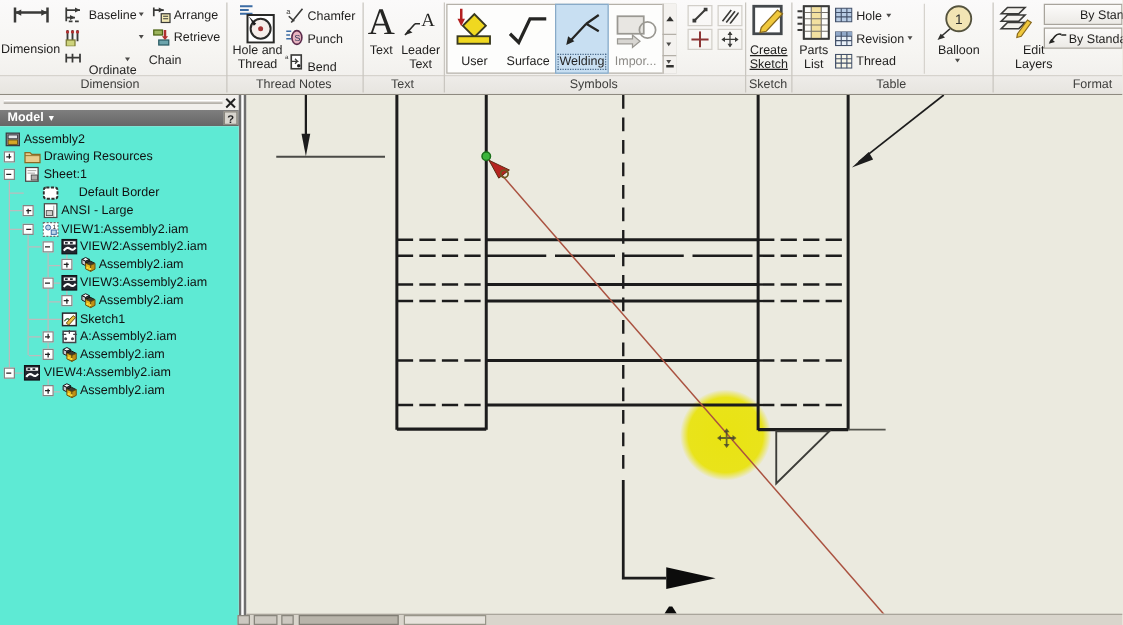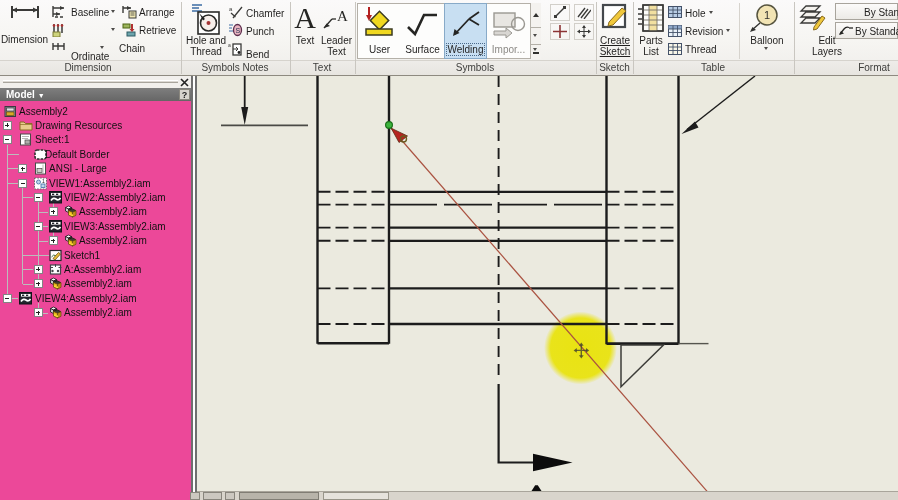--- a/index.html
+++ b/index.html
@@ -26,21 +26,21 @@
 </head>
 <body>
 
 <div class="abs" style="left:197px; top:76px; width:701px; height:415px; background:#ebeadf;"></div>
 
 <div id="ribbon" class="abs"></div>
 <div id="band" class="abs"></div>
 
 <div class="abs glabel" style="left:40px; width:96px;">Dimension</div>
 
-<div class="abs glabel" style="left:187px; width:96px;">Symbols Notes</div>
+<div class="abs glabel" style="left:187px; width:96px;">Thread Notes</div>
 
 <div class="abs glabel" style="left:290px; width:64px;">Text</div>
 
 <div class="abs glabel" style="left:427px; width:96px;">Symbols</div>
 
 <div class="abs glabel" style="left:596px; width:37px;">Sketch</div>
 
 <div class="abs glabel" style="left:665px; width:96px;">Table</div>
 
 <div class="abs glabel" style="left:826px; width:96px;">Format</div>
@@ -301,21 +301,21 @@
 <svg class="abs" style="left:180px; top:78px;" width="9" height="9" viewBox="0 0 9 9">
 <path d="M1 1 L8 8 M8 1 L1 8" stroke="#222" stroke-width="1.6"></path>
 </svg>
 
 <div id="ptitle" class="abs">Model <span style="font-size:7px;">▼</span></div>
 
 <div class="abs" style="left:179px; top:89px; width:11px; height:11px; background:#d8d5ce; border:1px solid #8a877e; color:#222; font-size:9px; font-weight:bold; text-align:center; line-height:10px;">?</div>
 
 <div id="pborder" class="abs"></div>
 
-<div id="tree" class="abs" style="left:0; top:101px; width:191px; height:399px; background:#ec4899;">
+<div id="tree" class="abs" style="left:0; top:101px; width:191px; height:399px; background:#5eead4;">
 <svg width="0" height="0" style="position:absolute;">
 <defs>
 <g id="i-asm">
           <path d="M1.5 2.5 l3 -1.5 l3 1.5 l-3 1.5 z" fill="#f4f4f4" stroke="#1a1a1e" stroke-width="0.8"></path>
           <path d="M1.5 2.5 v3.5 l3 1.5 v-3.5 z" fill="#c8c8cc" stroke="#1a1a1e" stroke-width="0.8"></path>
           <path d="M7.5 2.5 v3.5 l-3 1.5 v-3.5 z" fill="#3a3a40" stroke="#1a1a1e" stroke-width="0.8"></path>
           <path d="M4.5 5.5 l3.5 -1.8 l4 2 l-3.5 1.8 z" fill="#3c3c30" stroke="#16160e" stroke-width="0.8"></path>
           <path d="M4.5 5.5 v4.6 l4 2 v-4.8 z" fill="#e8b81c" stroke="#6a5210" stroke-width="0.8"></path>
           <path d="M12 5.7 v4.6 l-3.5 1.8 v-4.8 z" fill="#c09014" stroke="#6a5210" stroke-width="0.8"></path>
           <rect x="5.2" y="8.4" width="1.6" height="1.6" fill="#f8e040"></rect>
@@ -407,21 +407,21 @@
       <b class="ph"></b>
     </div>
 <svg class="abs" style="left:19px; top:32.3px;" width="13" height="13" viewBox="0 0 13 13">
       <use href="#i-sheet"></use>
     </svg>
 <div class="abs trow" style="left:35px; top:33.3px;">Sheet:1</div>
 
 <svg class="abs" style="left:34px; top:46.7px;" width="13" height="13" viewBox="0 0 13 13">
       <use href="#i-border"></use>
     </svg>
-<div class="abs trow" style="left:45px; top:47.7px;text-align:right;">Default Border</div>
+<div class="abs trow" style="left:63px; top:47.7px;text-align:right;">Default Border</div>
 
 <div class="abs exp" style="left:18px; top:63.1px;">
       <b class="ph"></b>
       <b class="pv"></b>
     </div>
 <svg class="abs" style="left:34px; top:61.1px;" width="13" height="13" viewBox="0 0 13 13">
       <use href="#i-ansi"></use>
     </svg>
 <div class="abs trow" style="left:49px; top:62.1px;">ANSI - Large</div>
 

